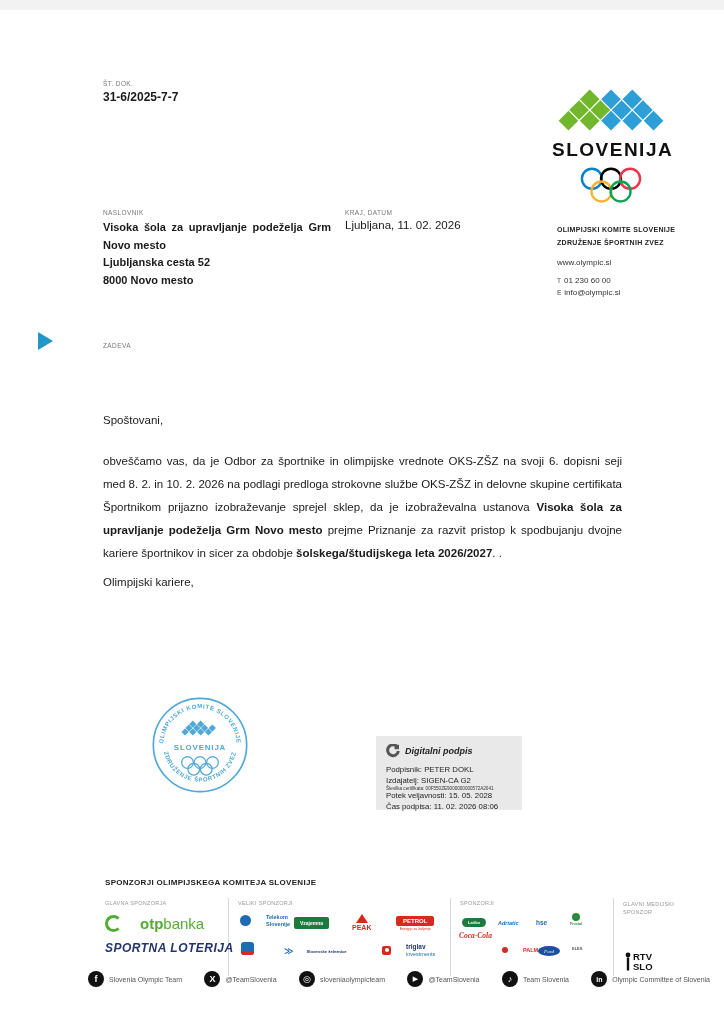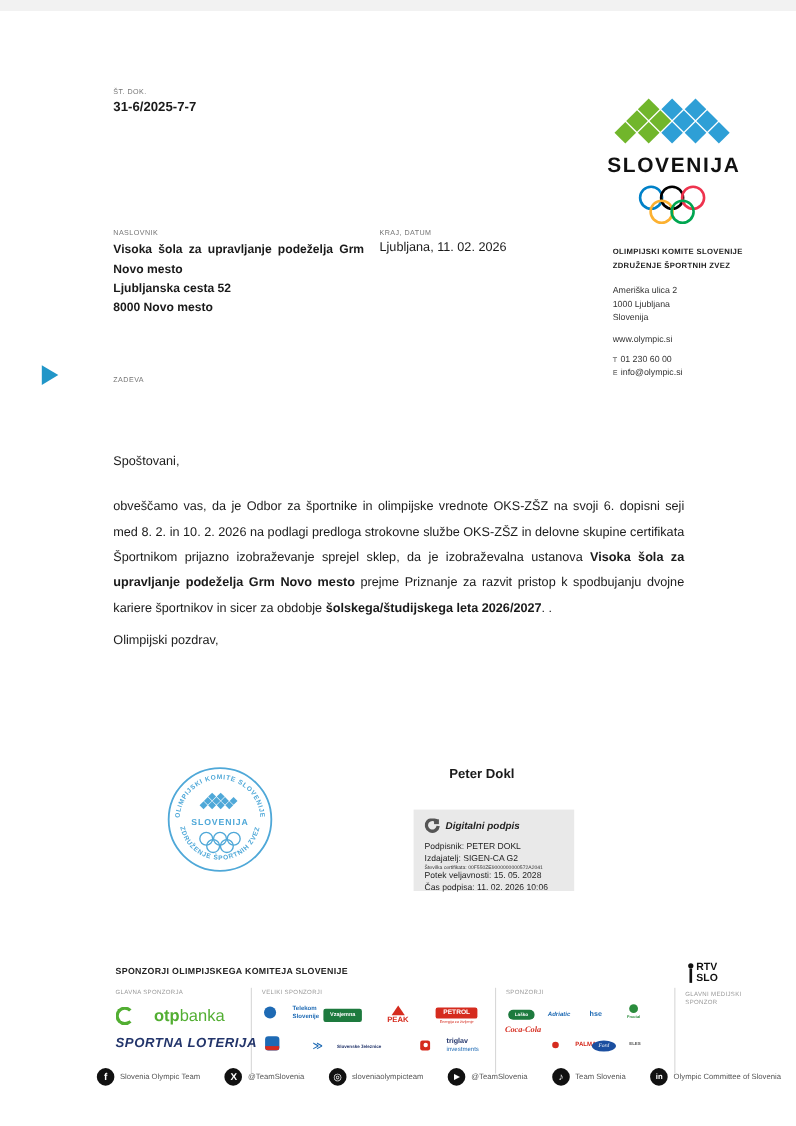--- a/index.html
+++ b/index.html
@@ -133,42 +133,37 @@
   </div>
 
   <div class="abs tiny-label" style="left:345px;top:199px;">KRAJ, DATUM</div>
   <div class="abs dateline-value" style="left:345px;top:209px;">Ljubljana, 11. 02. 2026</div>
 
   <div class="abs org">
     <div class="org-name">
       <div>OLIMPIJSKI KOMITE SLOVENIJE</div>
       <div>ZDRUŽENJE ŠPORTNIH ZVEZ</div>
     </div>
-    <div class="org-addr">
-      <div>Ameriška ulica 2</div>
-      <div>1000 Ljubljana</div>
-      <div>Slovenija</div>
-    </div>
     <div class="org-site">www.olympic.si</div>
     <div class="org-contacts">
       <div>
         <span class="cl">T</span><span>01 230 60 00</span>
       </div>
       <div>
         <span class="cl">E</span><span>info@olympic.si</span>
       </div>
     </div>
   </div>
 
   <div class="abs blue-tri"></div>
   <div class="abs tiny-label" style="left:103px;top:332px;">ZADEVA</div>
 
   <div class="abs plain" style="left:103px;top:404px;">Spoštovani,</div>
   <p class="abs body-text" style="margin:0;"><span>obveščamo vas, da je Odbor za športnike in olimpijske vrednote OKS-ZŠZ na svoji 6. dopisni seji med 8. 2. in 10. 2. 2026 na podlagi predloga strokovne službe OKS-ZŠZ in delovne skupine certifikata Športnikom prijazno izobraževanje sprejel sklep, da je izobraževalna ustanova </span><b>Visoka šola za upravljanje podeželja Grm Novo mesto</b><span> prejme Priznanje za razvit pristop k spodbujanju dvojne kariere športnikov in sicer za obdobje </span><b>šolskega/študijskega leta 2026/2027</b><span>. .</span></p>
-  <div class="abs plain" style="left:103px;top:566px;">Olimpijski pozdrav,</div>
+  <div class="abs plain" style="left:103px;top:566px;">Olimpijski kariere,</div>
 
   <svg class="abs stamp" viewBox="0 0 120 120">
     <defs>
       <path id="arcTop" d="M 16,60 A 44,44 0 0 1 104,60"></path>
       <path id="arcBottom" d="M 16,60 A 44,44 0 0 0 104,60"></path>
     </defs>
     <circle cx="60" cy="60" r="56" fill="none" stroke="#4FA8D8" stroke-width="2"></circle>
     <text font-size="7.2" font-weight="bold" fill="#4FA8D8" letter-spacing="0.8">
       <textPath href="#arcTop" startOffset="50%" text-anchor="middle">OLIMPIJSKI KOMITE SLOVENIJE</textPath>
     </text>
@@ -190,35 +185,34 @@
     <text x="60" y="66" text-anchor="middle" font-size="9.5" font-weight="bold" letter-spacing="1" fill="#4FA8D8">SLOVENIJA</text>
     <g fill="none" stroke="#4FA8D8" stroke-width="1.5">
       <circle cx="45" cy="81" r="7"></circle>
       <circle cx="60" cy="81" r="7"></circle>
       <circle cx="75" cy="81" r="7"></circle>
       <circle cx="52.5" cy="89" r="7"></circle>
       <circle cx="67.5" cy="89" r="7"></circle>
     </g>
   </svg>
 
-  <div class="abs sig-name">Peter Dokl</div>
 
   <div class="abs digi-box">
     <div class="digi-head">
       <svg width="14" height="14" viewBox="0 0 14 14">
         <path d="M 11.5,3.2 A 5.4,5.4 0 1 0 12.4,7" fill="none" stroke="#555" stroke-width="3"></path>
         <rect x="8.6" y="0.8" width="4.4" height="4.4" fill="#555"></rect>
       </svg>
       <span class="digi-title">Digitalni podpis</span>
     </div>
     <div class="digi-line">Podpisnik: PETER DOKL</div>
     <div class="digi-line">Izdajatelj: SIGEN-CA G2</div>
     <div class="digi-cert">Številka certifikata: 00F550ZE9000000000572A2041</div>
     <div class="digi-line">Potek veljavnosti: 15. 05. 2028</div>
-    <div class="digi-line">Čas podpisa: 11. 02. 2026 10:06</div>
+    <div class="digi-line">Čas podpisa: 11. 02. 2026 08:06</div>
   </div>
 
   <div class="abs sp-header">SPONZORJI OLIMPIJSKEGA KOMITEJA SLOVENIJE</div>
   <div class="abs sp-col-label" style="left:105px;top:890px;">GLAVNA SPONZORJA</div>
   <div class="abs sp-col-label" style="left:238px;top:890px;">VELIKI SPONZORJI</div>
   <div class="abs sp-col-label" style="left:460px;top:890px;">SPONZORJI</div>
   <div class="abs sp-col-label" style="left:623px;top:890px;width:62px;line-height:1.5;">GLAVNI MEDIJSKI SPONZOR</div>
   <div class="abs vdiv" style="left:228px;"></div>
   <div class="abs vdiv" style="left:450px;"></div>
   <div class="abs vdiv" style="left:613px;"></div>
@@ -268,21 +262,21 @@
   <div class="sp-item cocacola" style="left:459px;top:921px;font-family:Liberation Serif, serif;">Coca-Cola</div>
   <div class="sp-item" style="left:502px;top:937px;">
     <span class="palma-dot"></span>
     <span class="palma">PALMA</span>
   </div>
   <div class="sp-item" style="left:538px;top:936px;">
     <span class="ford">Ford</span>
   </div>
   <div class="sp-item eles" style="left:572px;top:936px;">ELES</div>
 
-  <div class="abs rtv" style="left:625px;top:865px;">
+  <div class="abs rtv" style="left:625px;top:942px;">
     <svg width="6" height="19" viewBox="0 0 6 19">
       <circle cx="3" cy="3" r="2.4" fill="#111"></circle>
       <rect x="1.8" y="5.5" width="2.4" height="13" fill="#111"></rect>
     </svg>
     <span class="rtv-txt"><span>RTV</span><br><span>SLO</span></span>
   </div>
 
   <div class="abs social-bar">
     <div class="soc-item">
       <span class="soc-ic">f</span>

